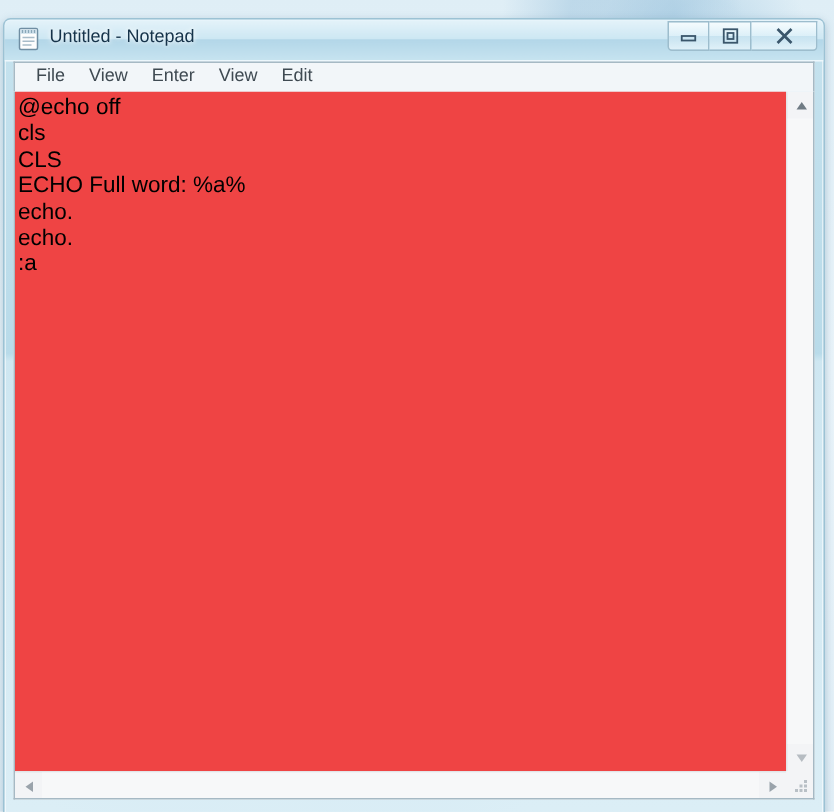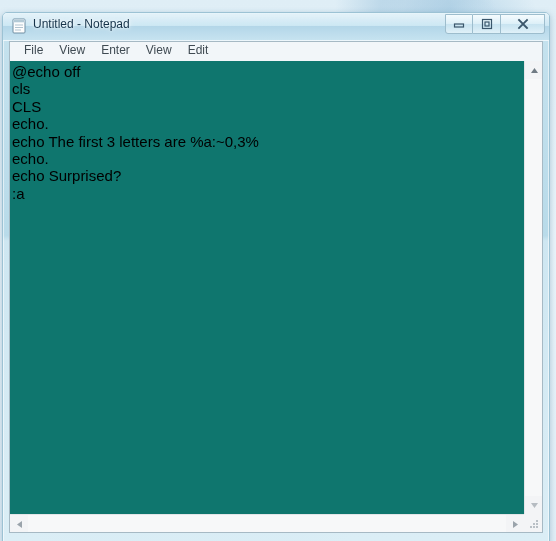--- a/index.html
+++ b/index.html
@@ -143,21 +143,21 @@
 
   #textarea {
     position: absolute;
     left: 0;
     top: 0;
     right: 18px;
     bottom: 18px;
     padding: 2px 0 0 2px;
     box-sizing: border-box;
     overflow: hidden;
-    background: #0f766e;
+    background: #ef4444;
   }
   .code-line {
     font-family: "Liberation Sans", sans-serif;
     font-size: 15px;
     line-height: 17.4px;
     color: #000000;
     white-space: pre;
     height: 17.4px;
   }
 
@@ -270,24 +270,23 @@
     <div class="menu-item">View</div>
     <div class="menu-item">Edit</div>
   </div>
 
   <div id="client">
 
     <div id="textarea">
       <div class="code-line">@echo off</div>
       <div class="code-line">cls</div>
       <div class="code-line">CLS</div>
+      <div class="code-line">ECHO Full word: %a%</div>
       <div class="code-line">echo.</div>
-      <div class="code-line">echo The first 3 letters are %a:~0,3%</div>
       <div class="code-line">echo.</div>
-      <div class="code-line">echo Surprised?</div>
       <div class="code-line">:a</div>
     </div>
 
     <div id="vscroll">
       <div class="sb-track-v"></div>
       <div class="sb-arrow" id="vs-up">
         <svg width="9" height="7" viewBox="0 0 9 7">
           <path d="M4.5 1 L8 6 L1 6 Z" fill="#707b84"></path>
         </svg>
       </div>

